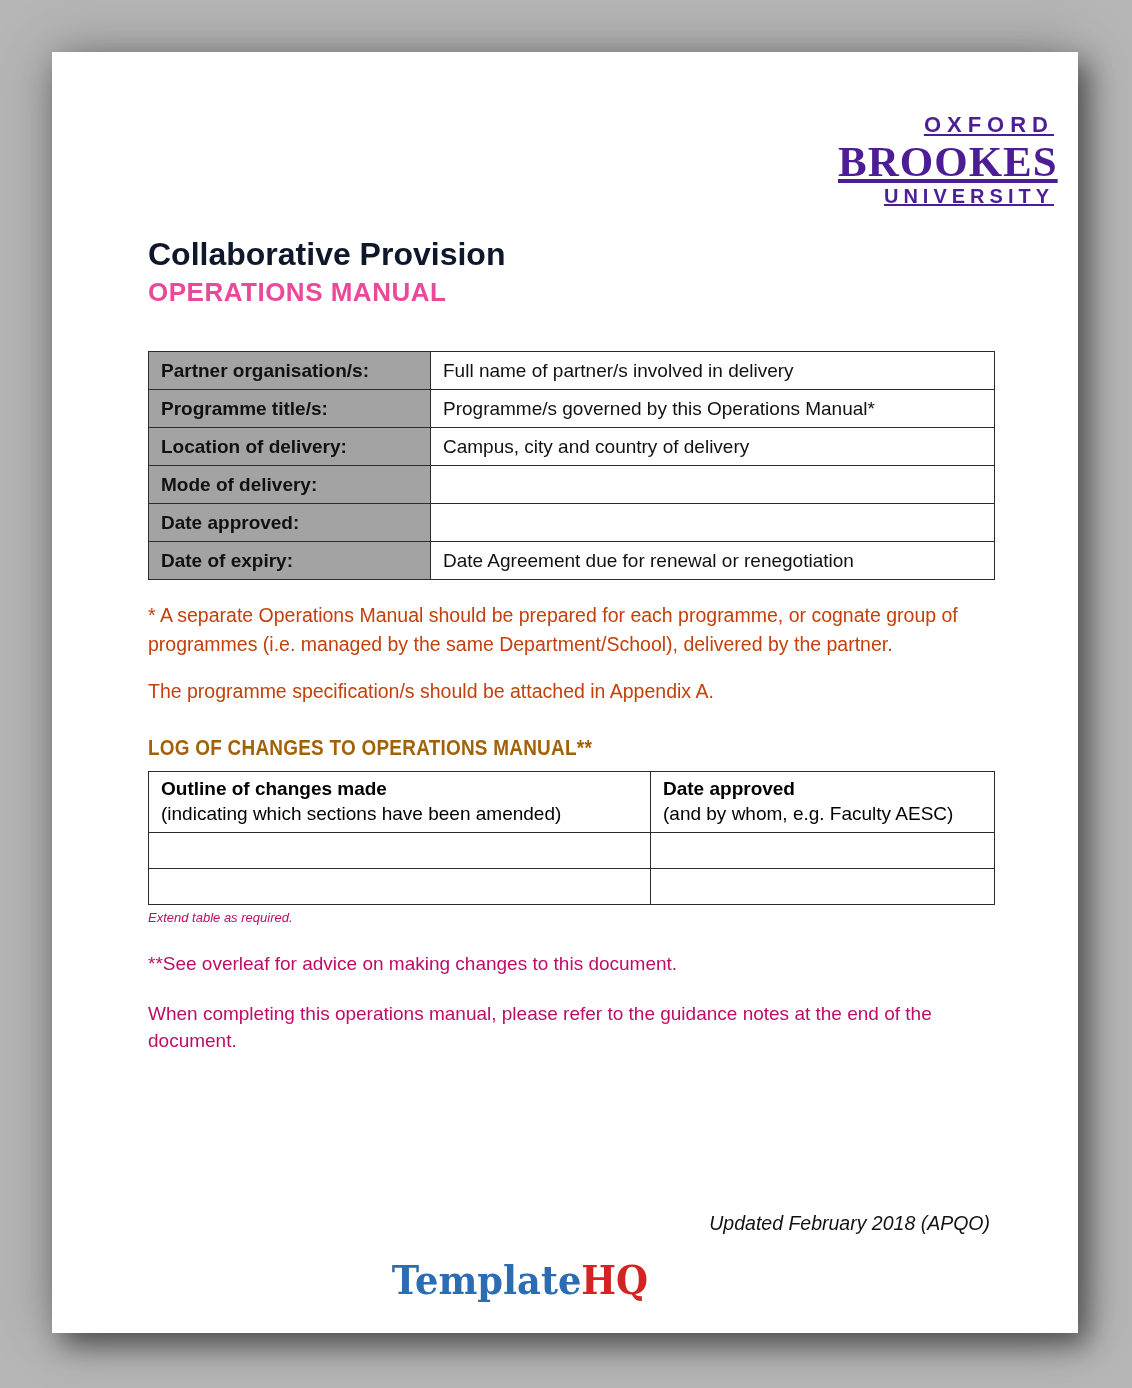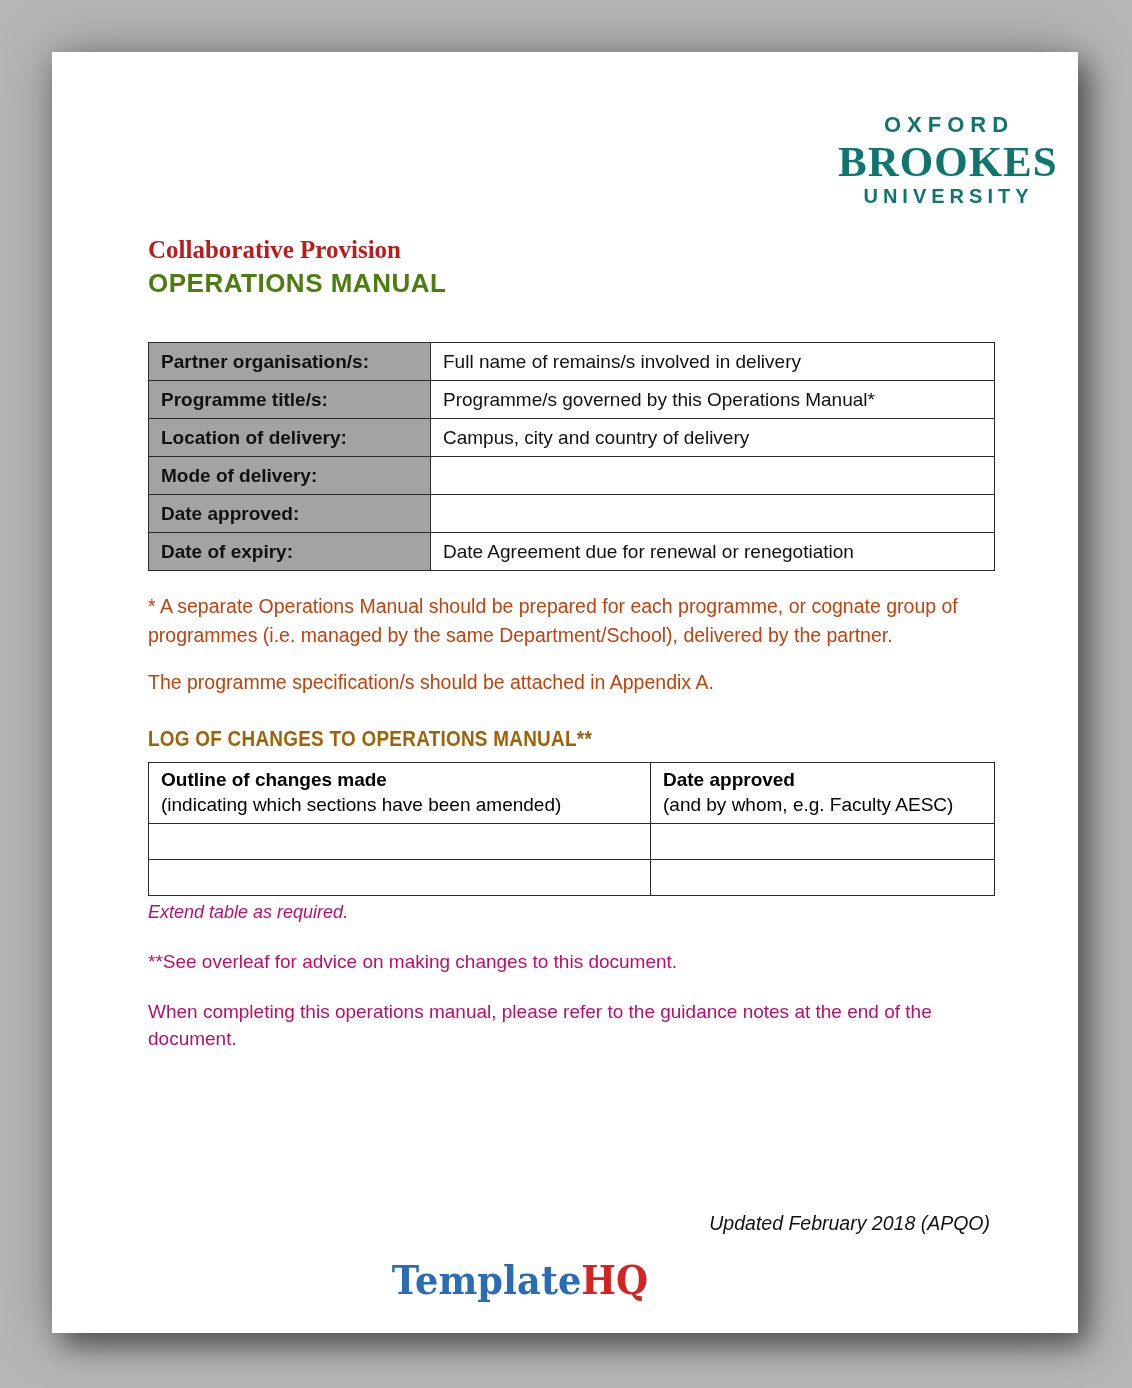--- a/index.html
+++ b/index.html
@@ -20,39 +20,40 @@
   .content {
     position:relative;
     width:100%; height:100%;
     padding:182px 83px 0 96px;
   }
   
   .logo {
     position:absolute;
     top:62px; right:24px;
     width:216px;
-    text-align:center;
-    color:#0f766e;
+    text-align:right;
+    color:#4c1d95;
     line-height:1;
+    text-decoration:underline;
   }
   .logo-oxford {
     font-size:22px; font-weight:bold; letter-spacing:6px;
     margin-bottom:4px; padding-left:6px;
   }
   .logo-brookes {
     font-family:"Liberation Serif", serif;
     font-size:43px; font-weight:bold; letter-spacing:1px;
     margin-bottom:3px;
   }
   .logo-university {
     font-size:20px; font-weight:bold; letter-spacing:5px; padding-left:5px;
   }
   
-  .doc-title { font-size:25px; font-weight:bold; color:#b91c1c; line-height:1.3;font-family:Liberation Serif, serif; }
-  .doc-subtitle { font-size:26px; font-weight:bold; color:#4d7c0f; line-height:1.3; letter-spacing:0.5px; }
+  .doc-title { font-size:32px; font-weight:bold; color:#0f172a; line-height:1.3; }
+  .doc-subtitle { font-size:26px; font-weight:bold; color:#ec4899; line-height:1.3; letter-spacing:0.5px; }
   
   table { border-collapse:collapse; width:847px; table-layout:fixed; }
   td { border:1px solid #2b2b2b; font-size:19px; color:#111; padding:6px 12px; vertical-align:middle; }
   .info-table { margin-top:42px; }
   .info-table td { height:38px; }
   .info-table .label-col { width:282px; background:#a3a3a3; font-weight:bold; }
   .note { font-size:19.5px; color:#c2410c; line-height:1.48; }
   .note-asterisk { margin-top:21px; }
   .note-appendix { margin-top:18px; }
   .log-heading {
@@ -61,21 +62,21 @@
     white-space:nowrap;
   }
   .log-heading .squeeze { display:inline-block; transform:scaleX(0.86); transform-origin:left center; letter-spacing:0.3px; }
   .log-table { margin-top:10px; }
   .log-table .col1 { width:502px; }
   .log-table th { border:1px solid #2b2b2b; font-size:19px; text-align:left; font-weight:normal; padding:4px 12px 6px 12px; vertical-align:top; line-height:1.32; }
   .log-table th .hd { font-weight:bold; }
   .log-table .empty-row td { height:36px; }
   
   .magenta { color:#be0d66; font-size:19px; line-height:1.42; }
-  .extend-note { margin-top:4px; font-style:italic; font-size:18px; }
+  .extend-note { margin-top:4px; font-style:italic; font-size:13px; }
   .overleaf-note { margin-top:23px; }
   .completing-note { margin-top:23px; }
   .redtext-note { margin-top:23px; }
   
   .updated {
     position:absolute; right:88px; bottom:98px;
     font-size:19.5px; font-style:italic; color:#111;
   }
   .brand {
     position:absolute; left:0; right:90px; bottom:30px;
@@ -99,21 +100,21 @@
       <div class="logo-university">UNIVERSITY</div>
     </div>
 
     <div class="doc-title">Collaborative Provision</div>
     <div class="doc-subtitle">OPERATIONS MANUAL</div>
 
     <table class="info-table">
       <tbody>
         <tr>
           <td class="label-col">Partner organisation/s:</td>
-          <td>Full name of remains/s involved in delivery</td>
+          <td>Full name of partner/s involved in delivery</td>
         </tr>
         <tr>
           <td class="label-col">Programme title/s:</td>
           <td>Programme/s governed by this Operations Manual*</td>
         </tr>
         <tr>
           <td class="label-col">Location of delivery:</td>
           <td>Campus, city and country of delivery</td>
         </tr>
         <tr>

